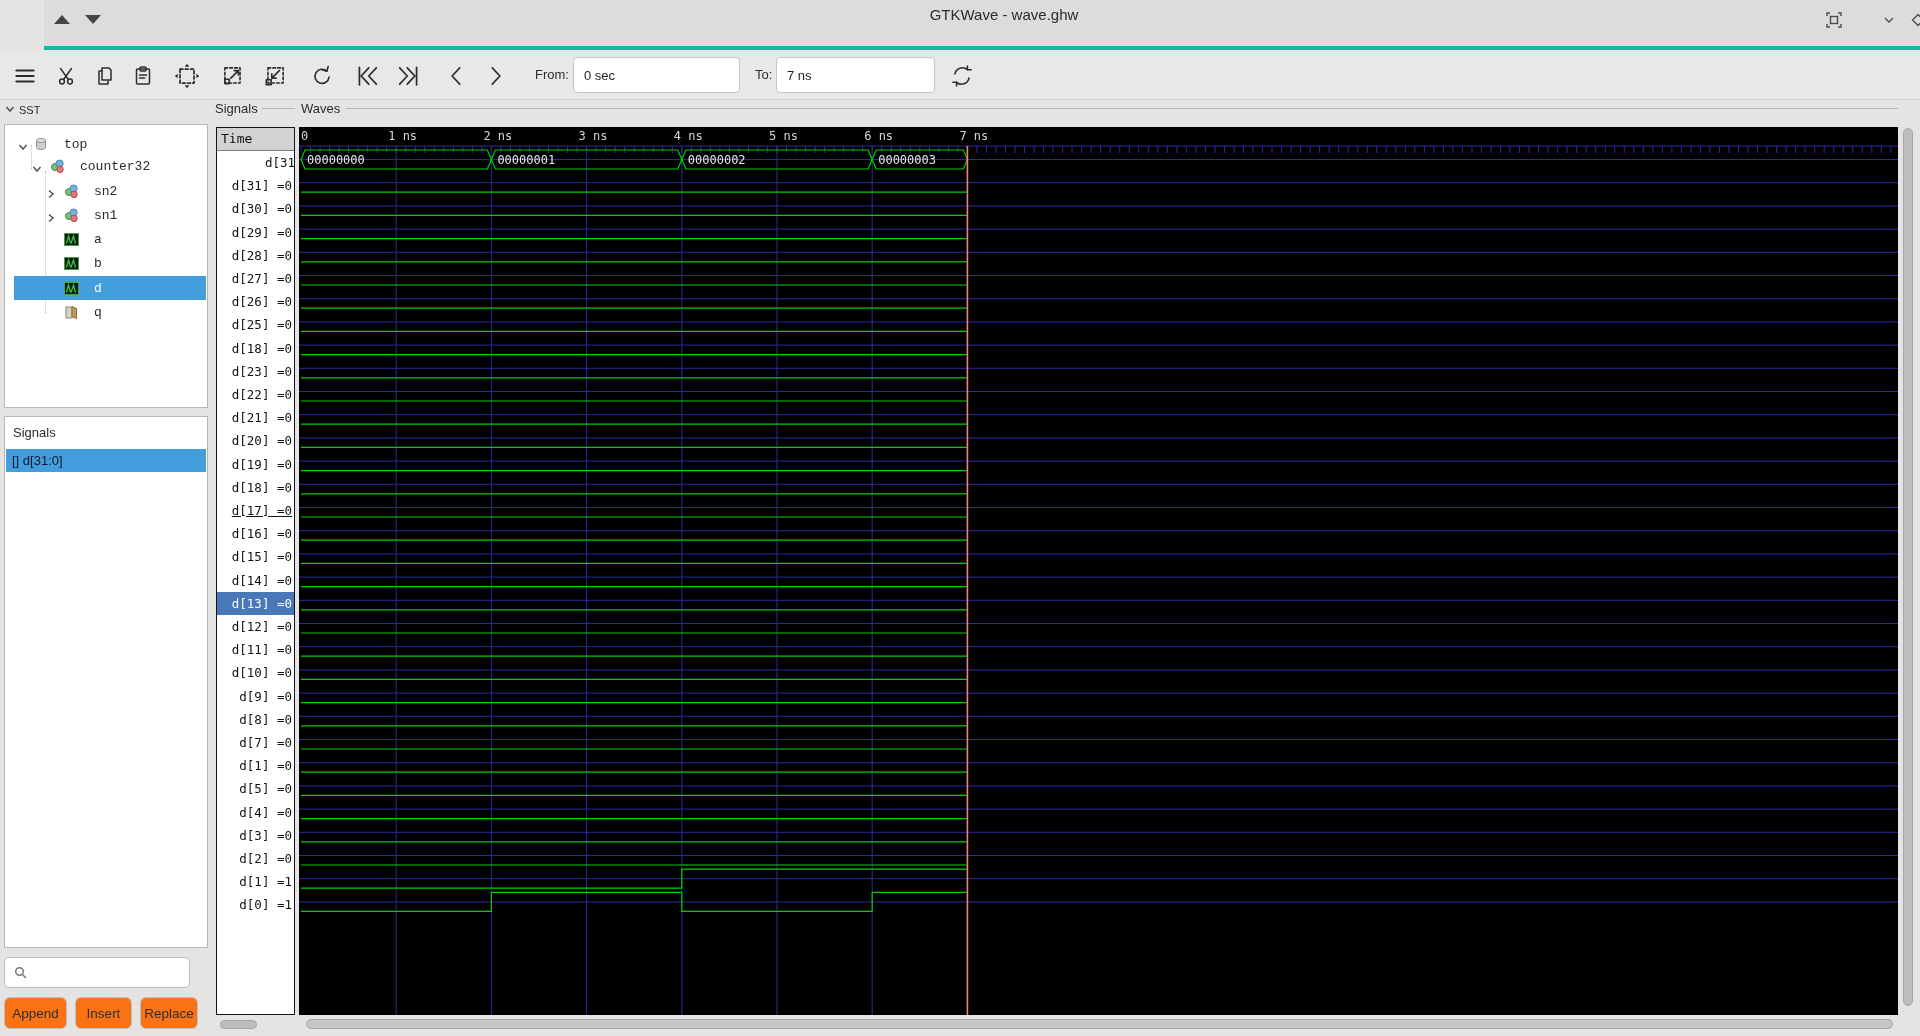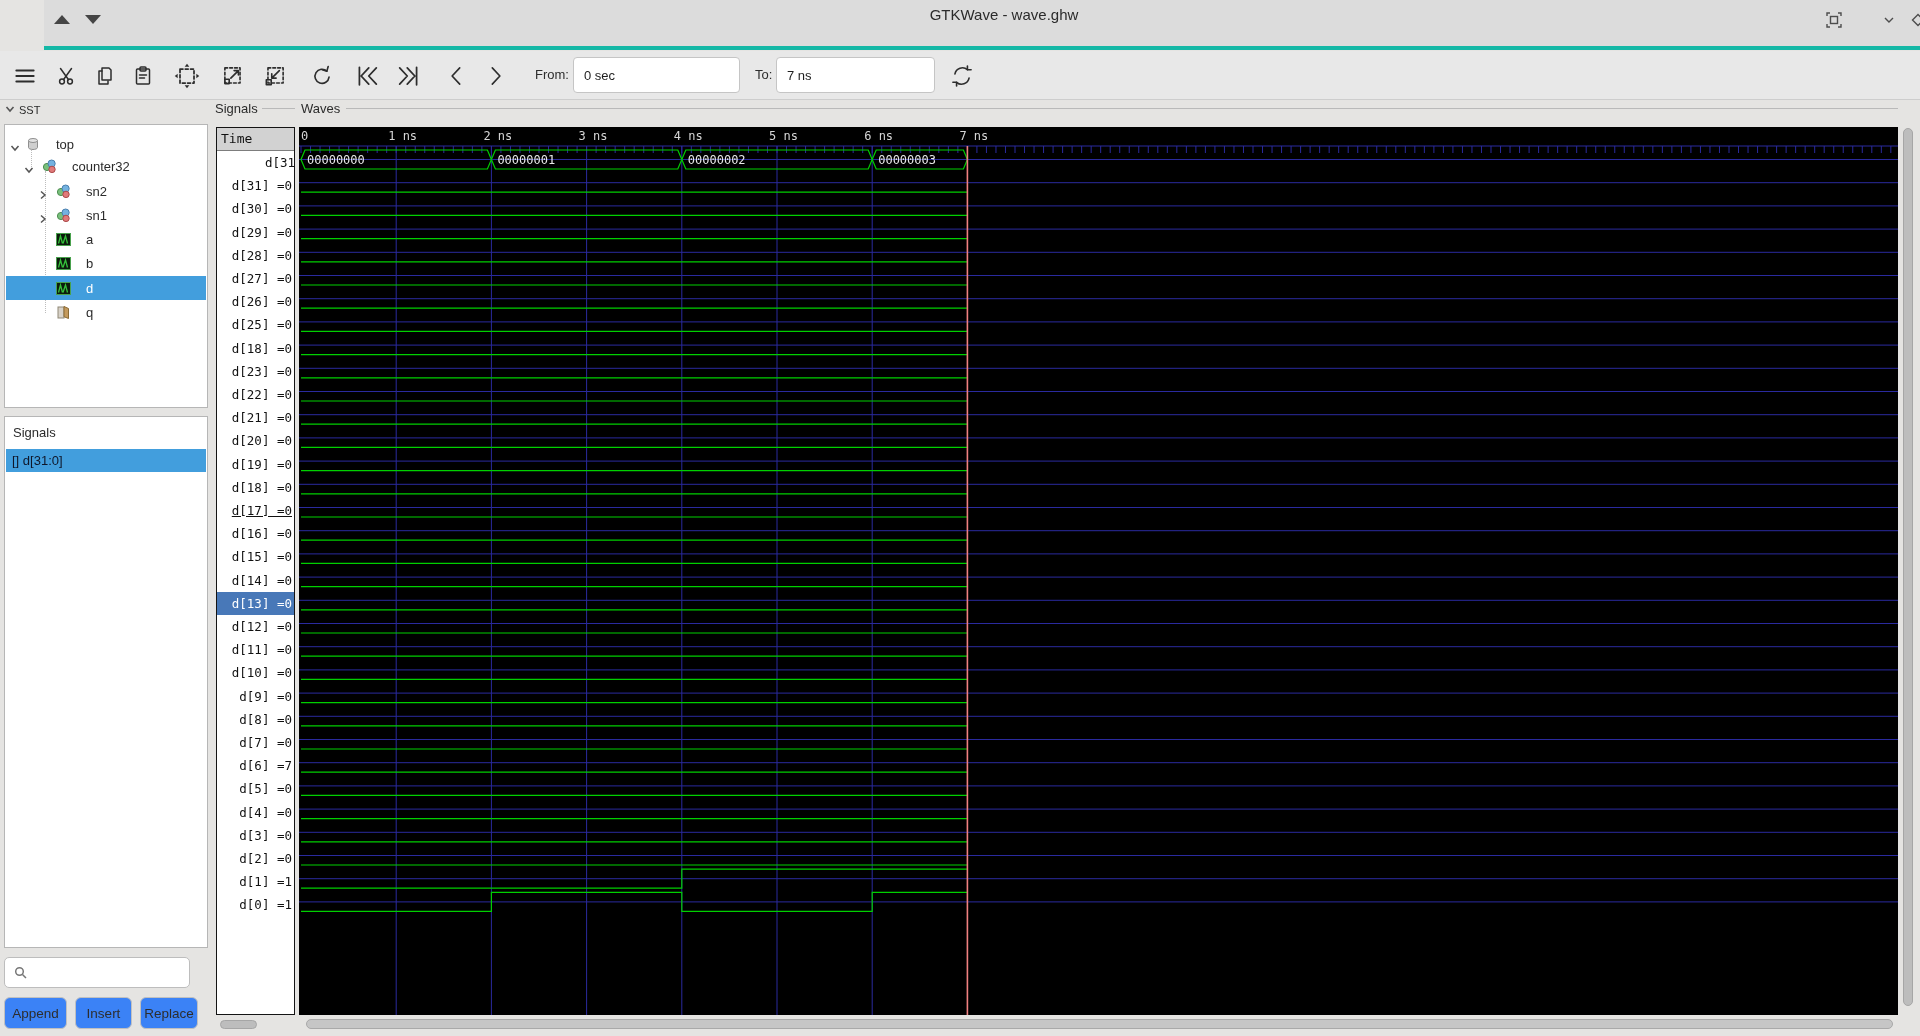--- a/index.html
+++ b/index.html
@@ -31,39 +31,39 @@
   .tlabel { position:absolute; top:16px; font-size:13px; color:#2d2d2d; }
   .tinput { position:absolute; top:6px; height:36px; background:#ffffff;
     border:1px solid #c5c5c5; border-radius:4px; font-size:13px; color:#1e1e1e;
     padding:0 10px; font-family:"Liberation Sans", sans-serif; }
 
   
   #sst-header { position:absolute; left:5px; top:104px; font-size:11px; color:#2b2b2b; }
   #sst-header svg { stroke:#555; fill:none; stroke-width:1.6; }
   #sst-box { position:absolute; left:4px; top:124px; width:204px; height:284px;
     background:#ffffff; border:1px solid #b6b6b6; }
-  .tree-row { position:absolute; left:1px; right:1px; height:24px; display:flex; align-items:center; }
+  .tree-row { position:absolute; left:9px; right:1px; height:24px; display:flex; align-items:center;font-family:Liberation Mono, monospace; }
   .tree-row.sel { background:#429edd; }
   .tree-row.sel .tlab { color:#ffffff; }
   .tree-row .tlab { font-size:13px; color:#2b2b2b; margin-left:4px; }
   .expander { position:absolute; width:10px; height:10px; }
   .expander svg { stroke:#555; fill:none; stroke-width:1.5; }
   .ticon { position:absolute; width:14px; height:14px; }
   .guide { position:absolute; border-left:1px dotted #bdbdbd; width:0; }
 
   #signals-box { position:absolute; left:4px; top:416px; width:204px; height:532px;
     background:#ffffff; border:1px solid #b6b6b6; }
   #signals-box-label { position:absolute; left:8px; top:8px; font-size:13px; color:#2b2b2b; }
   #signals-sel-row { position:absolute; left:1px; right:1px; top:32px; height:23px;
     background:#429edd; color:#0f172a; font-size:13px; line-height:23px; padding-left:6px; }
 
   #search-box { position:absolute; left:4px; top:957px; width:186px; height:31px;
     background:#ffffff; border:1px solid #bdbdbd; border-radius:5px; }
   #search-box svg { position:absolute; left:8px; top:7px; stroke:#777; fill:none; stroke-width:1.5; }
-  .abtn { position:absolute; top:997px; height:32px; background:#3b82f6;
+  .abtn { position:absolute; top:997px; height:32px; background:#f97316;
     border:1px solid #c0c0c0; border-radius:6px; font-size:13.5px; color:#2d2d2d;
     display:flex; align-items:center; justify-content:center; }
 
   
   #names-frame-label, #waves-frame-label { position:absolute; top:101px; font-size:13px; color:#2b2b2b; }
   .frame-line { position:absolute; top:108px; border-top:1px solid #b9b9b9; height:0; }
   #names-box { position:absolute; left:216px; top:127px; width:79px; height:888px;
     background:#ffffff; border:1px solid #141414;
     font-family:"DejaVu Sans Mono", monospace; }
   #names-header { position:absolute; left:0; top:0; width:77px; height:23px;
@@ -326,21 +326,21 @@
       <div class="sig-row" style="top: 371.2px;">d[16] =0</div>
       <div class="sig-row" style="top: 394.4px;">d[15] =0</div>
       <div class="sig-row" style="top: 417.6px;">d[14] =0</div>
       <div class="sig-row sel" style="top: 440.8px;">d[13] =0</div>
       <div class="sig-row" style="top: 464px;">d[12] =0</div>
       <div class="sig-row" style="top: 487.2px;">d[11] =0</div>
       <div class="sig-row" style="top: 510.4px;">d[10] =0</div>
       <div class="sig-row" style="top: 533.6px;">d[9] =0</div>
       <div class="sig-row" style="top: 556.8px;">d[8] =0</div>
       <div class="sig-row" style="top: 580px;">d[7] =0</div>
-      <div class="sig-row" style="top: 603.2px;">d[6] =7</div>
+      <div class="sig-row" style="top: 603.2px;">d[1] =0</div>
       <div class="sig-row" style="top: 626.4px;">d[5] =0</div>
       <div class="sig-row" style="top: 649.6px;">d[4] =0</div>
       <div class="sig-row" style="top: 672.8px;">d[3] =0</div>
       <div class="sig-row" style="top: 696px;">d[2] =0</div>
       <div class="sig-row" style="top: 719.2px;">d[1] =1</div>
       <div class="sig-row" style="top: 742.4px;">d[0] =1</div>
     </div>
 </div>
 <div id="names-scroll"></div>
 

